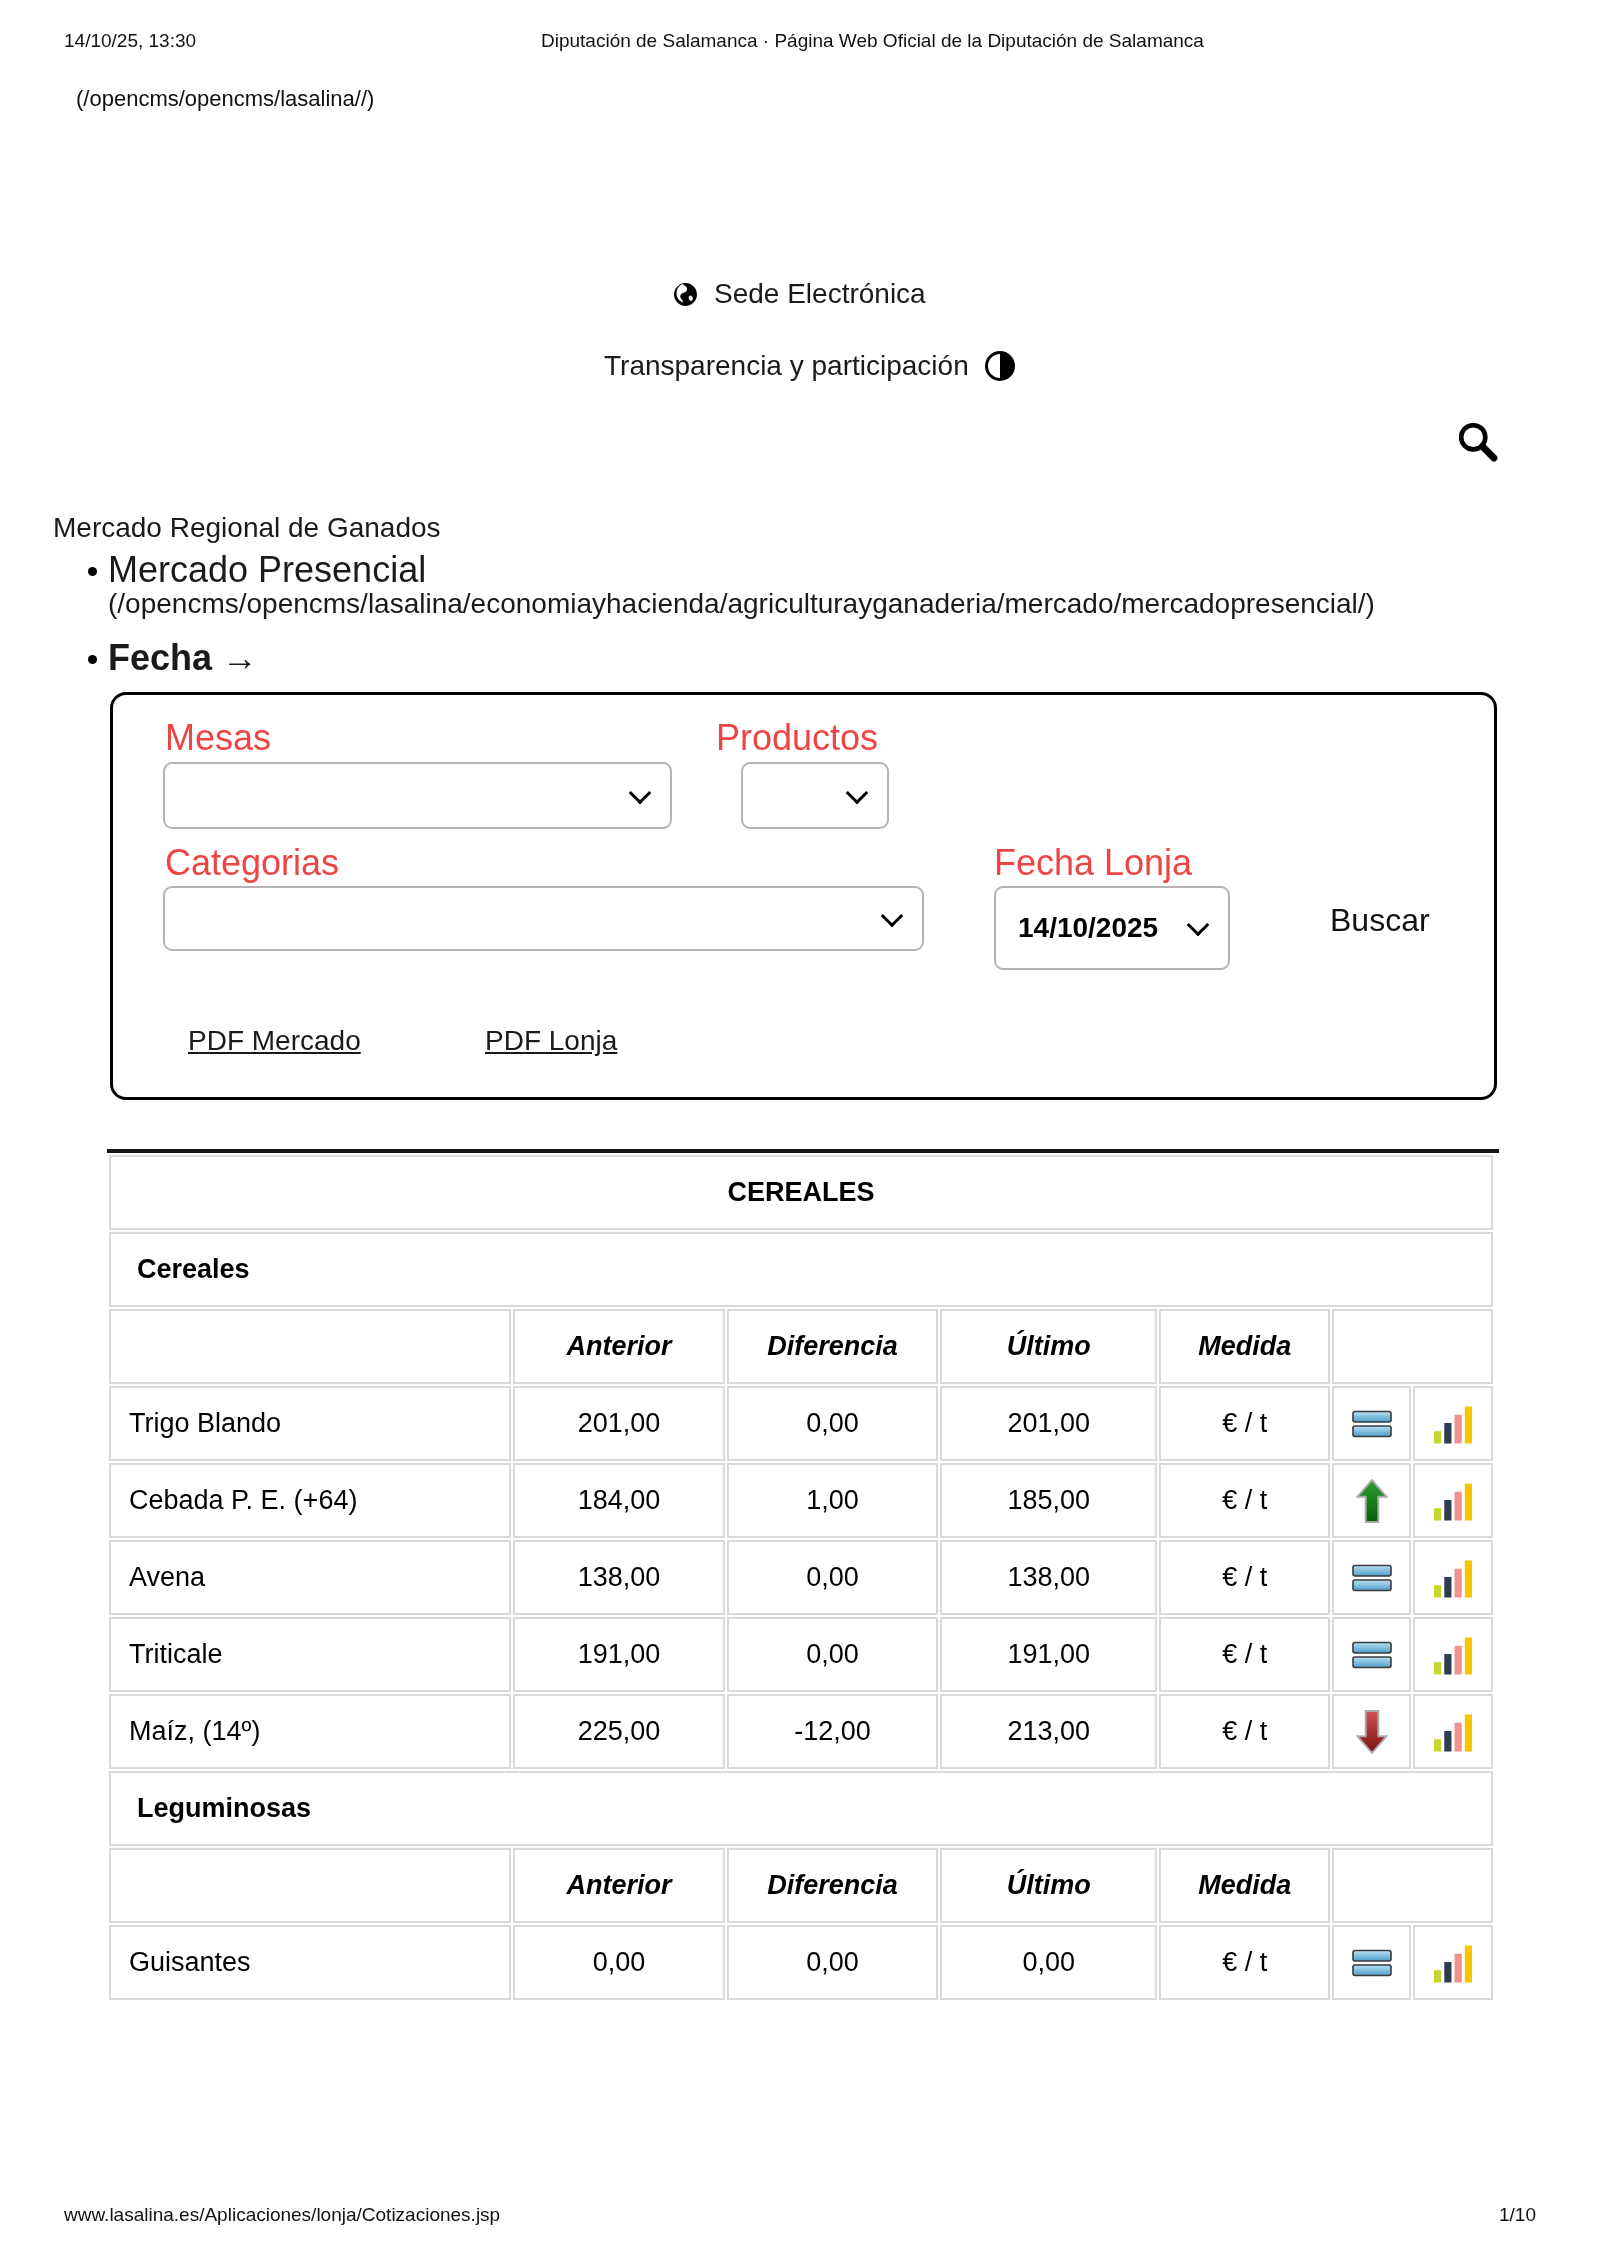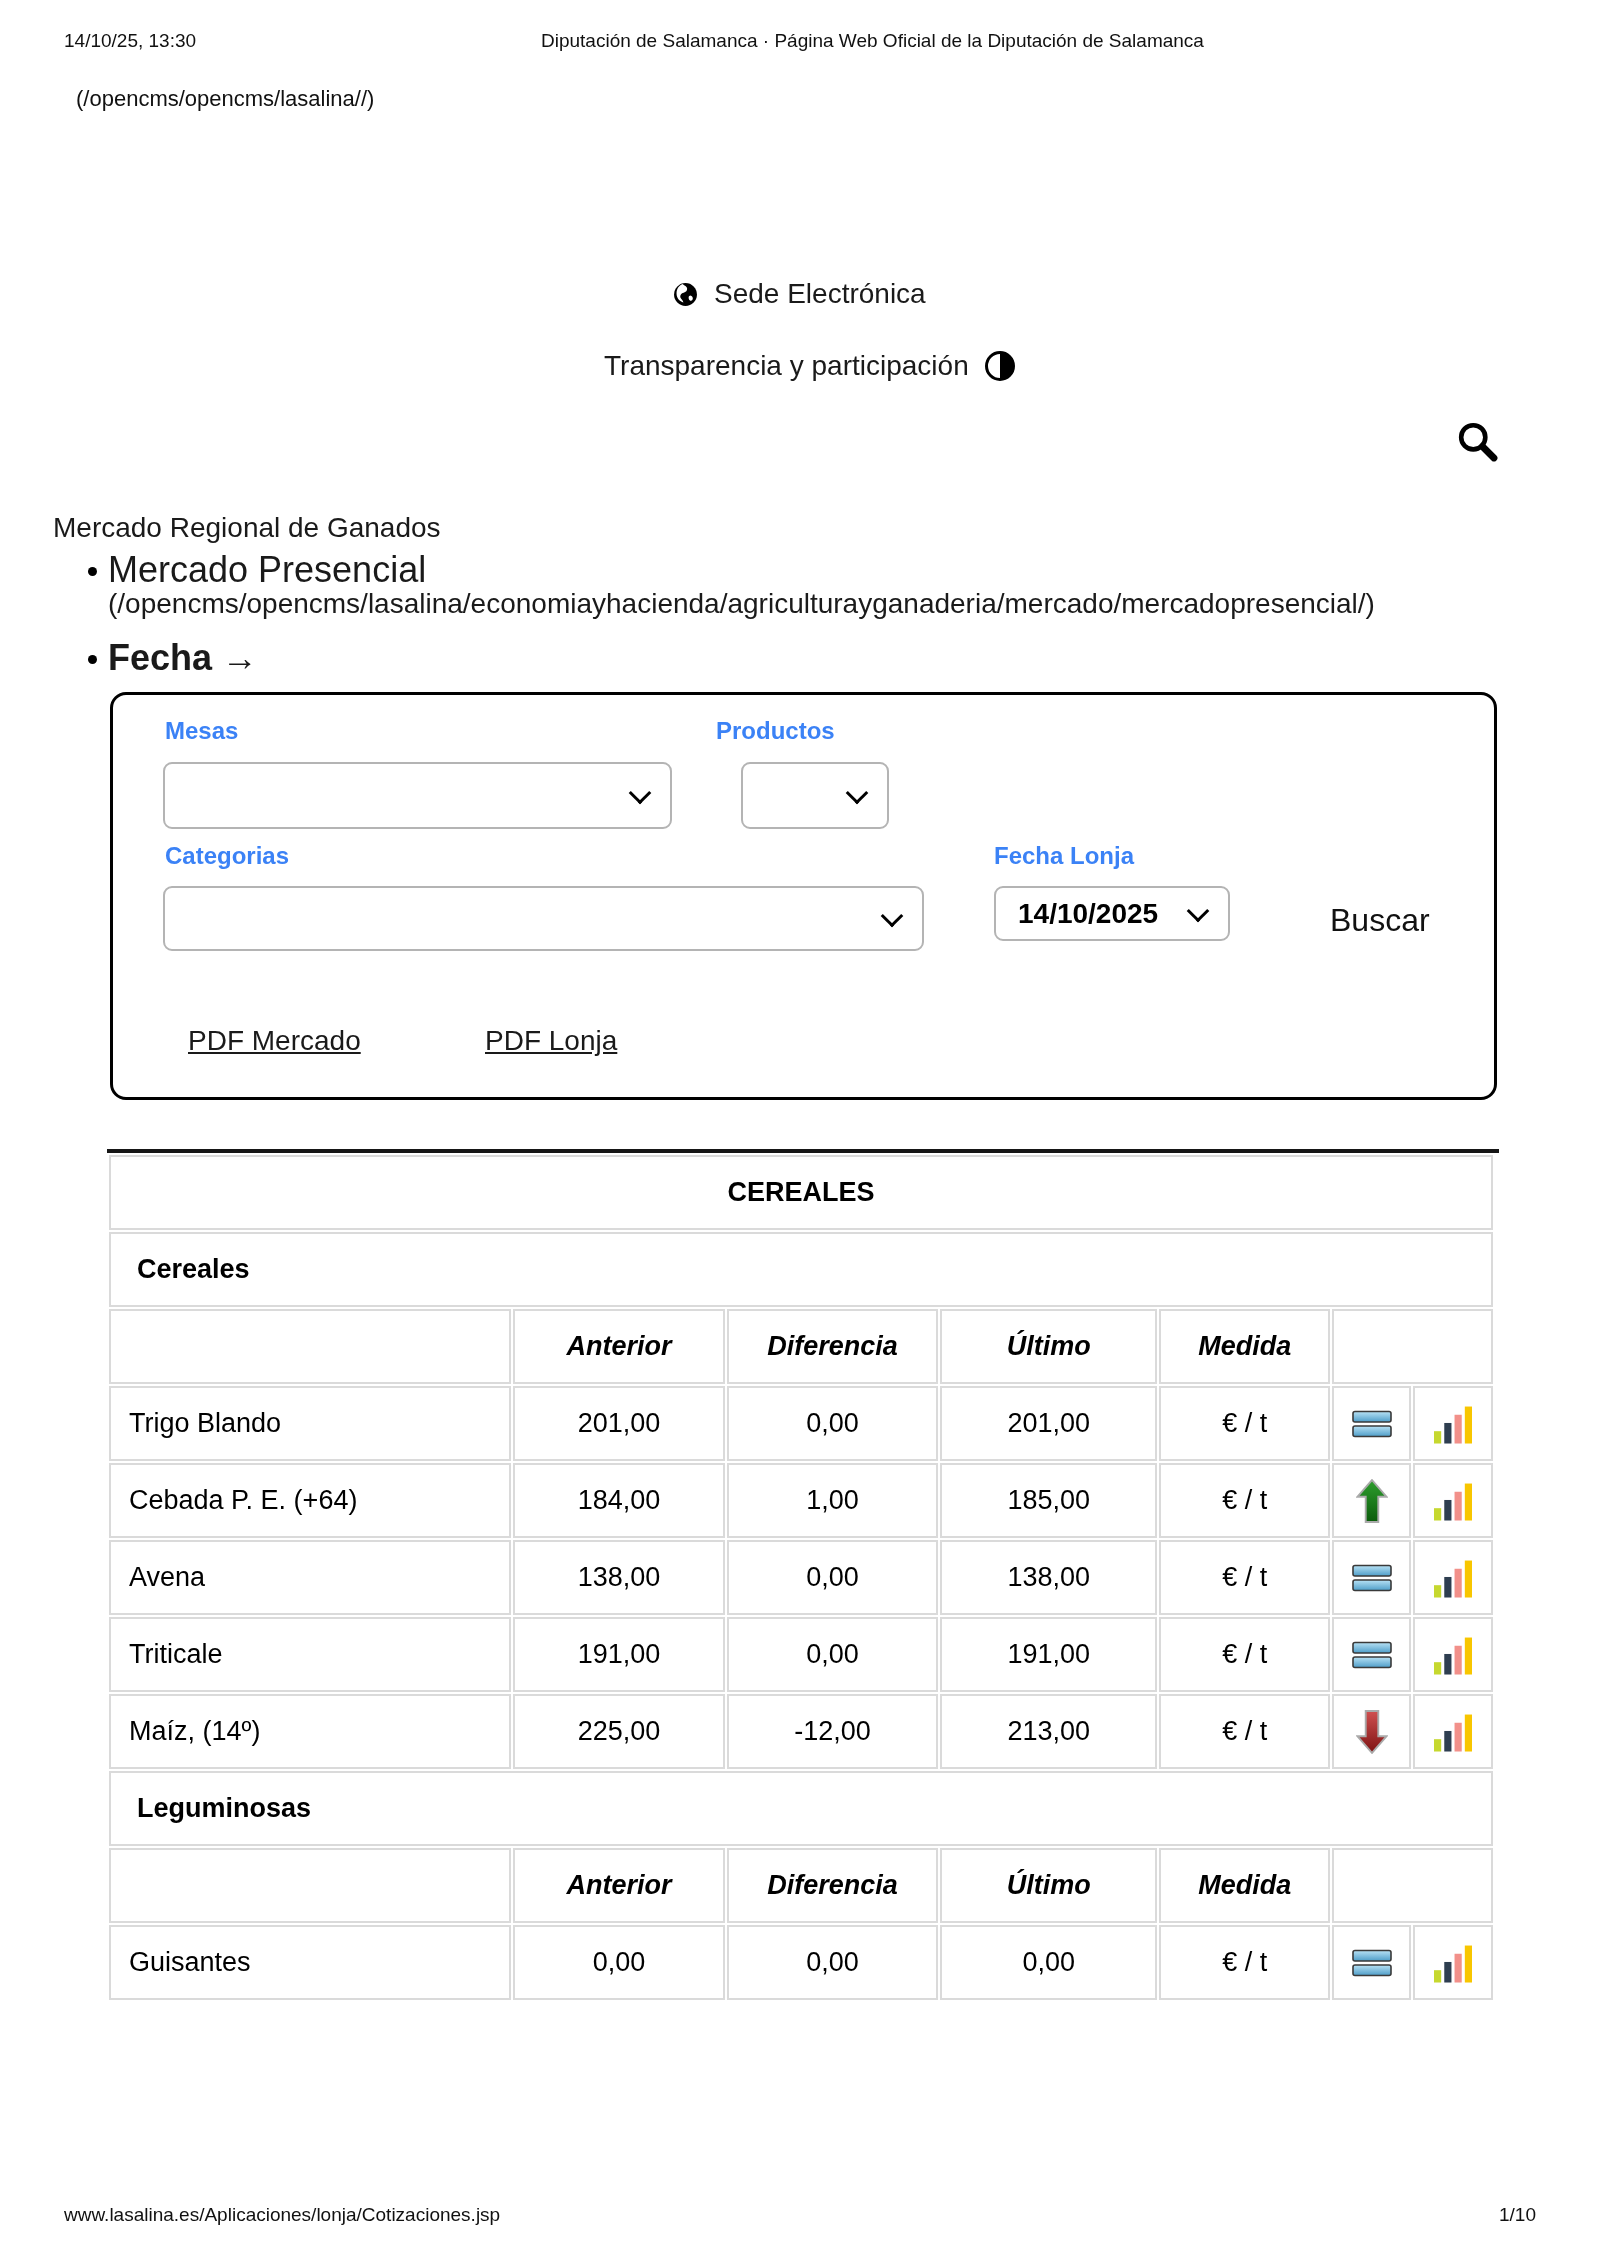--- a/index.html
+++ b/index.html
@@ -13,21 +13,21 @@
   .navline{display:flex;align-items:center;gap:16px;font-size:28px;color:#1a1a1a;white-space:nowrap;}
   .contrast-circle{width:24px;height:24px;border:3px solid #000;border-radius:50%;
         background:linear-gradient(90deg,#fff 0 50%,#000 50% 100%);display:inline-block;}
   
   .menu-title{font-size:28px;color:#1a1a1a;white-space:nowrap;}
   .bullet{width:9px;height:9px;border-radius:50%;background:#000;}
   .li-text{font-size:36px;color:#1a1a1a;white-space:nowrap;}
   .li-url{font-size:28px;color:#1a1a1a;white-space:nowrap;}
   
   .form-box{left:110px;top:692px;width:1387px;height:408px;border:3px solid #000;border-radius:16px;box-sizing:border-box;}
-  .flabel{font-size:24px;font-weight:bold;color:#3b82f6;white-space:nowrap;}
+  .flabel{font-size:36px;font-weight:normal;color:#ef4444;white-space:nowrap;}
   .fselect{border:2px solid #b4b4b4;border-radius:9px;background:#fff;box-sizing:border-box;cursor:pointer;}
   .chev{position:absolute;right:22px;top:50%;width:13px;height:13px;margin-top:-11px;
         border-right:3.5px solid #000;border-bottom:3.5px solid #000;transform:rotate(45deg);}
   .fecha-val{position:absolute;left:22px;top:50%;transform:translateY(-50%);font-size:28px;font-weight:bold;white-space:nowrap;}
   .buscar{font-size:32px;color:#111;white-space:nowrap;cursor:pointer;}
   .pdf-link{font-size:28px;color:#1a1a1a;white-space:nowrap;cursor:pointer;}
   
   .table-wrap{left:107px;top:1149px;width:1392px;height:949px;overflow:hidden;border-top:4px solid #161616;box-sizing:border-box;}
   table.lonja{border-collapse:separate;border-spacing:2px;table-layout:fixed;width:1388px;}
   table.lonja td{border:2px solid #dadada;height:75px;vertical-align:middle;box-sizing:border-box;
@@ -113,21 +113,21 @@
     <div class="abs fselect" style="left:628px;top:67px;width:148px;height:67px;">
       <span class="chev"></span>
     </div>
 
     <div class="abs flabel" style="left:52px;top:147px;">Categorias</div>
     <div class="abs fselect" style="left:50px;top:191px;width:761px;height:65px;">
       <span class="chev"></span>
     </div>
 
     <div class="abs flabel" style="left:881px;top:147px;">Fecha Lonja</div>
-    <div class="abs fselect" style="left:881px;top:191px;width:236px;height:55px;text-align:center;">
+    <div class="abs fselect" style="left:881px;top:191px;width:236px;height:84px;text-align:center;">
       <span class="fecha-val">14/10/2025</span>
       <span class="chev"></span>
     </div>
 
     <div class="abs buscar" style="left:1217px;top:207px;">Buscar</div>
 
     <a class="abs pdf-link" style="left:75px;top:330px;" href="#">PDF Mercado</a>
     <a class="abs pdf-link" style="left:372px;top:330px;" href="#">PDF Lonja</a>
   </div>
 

